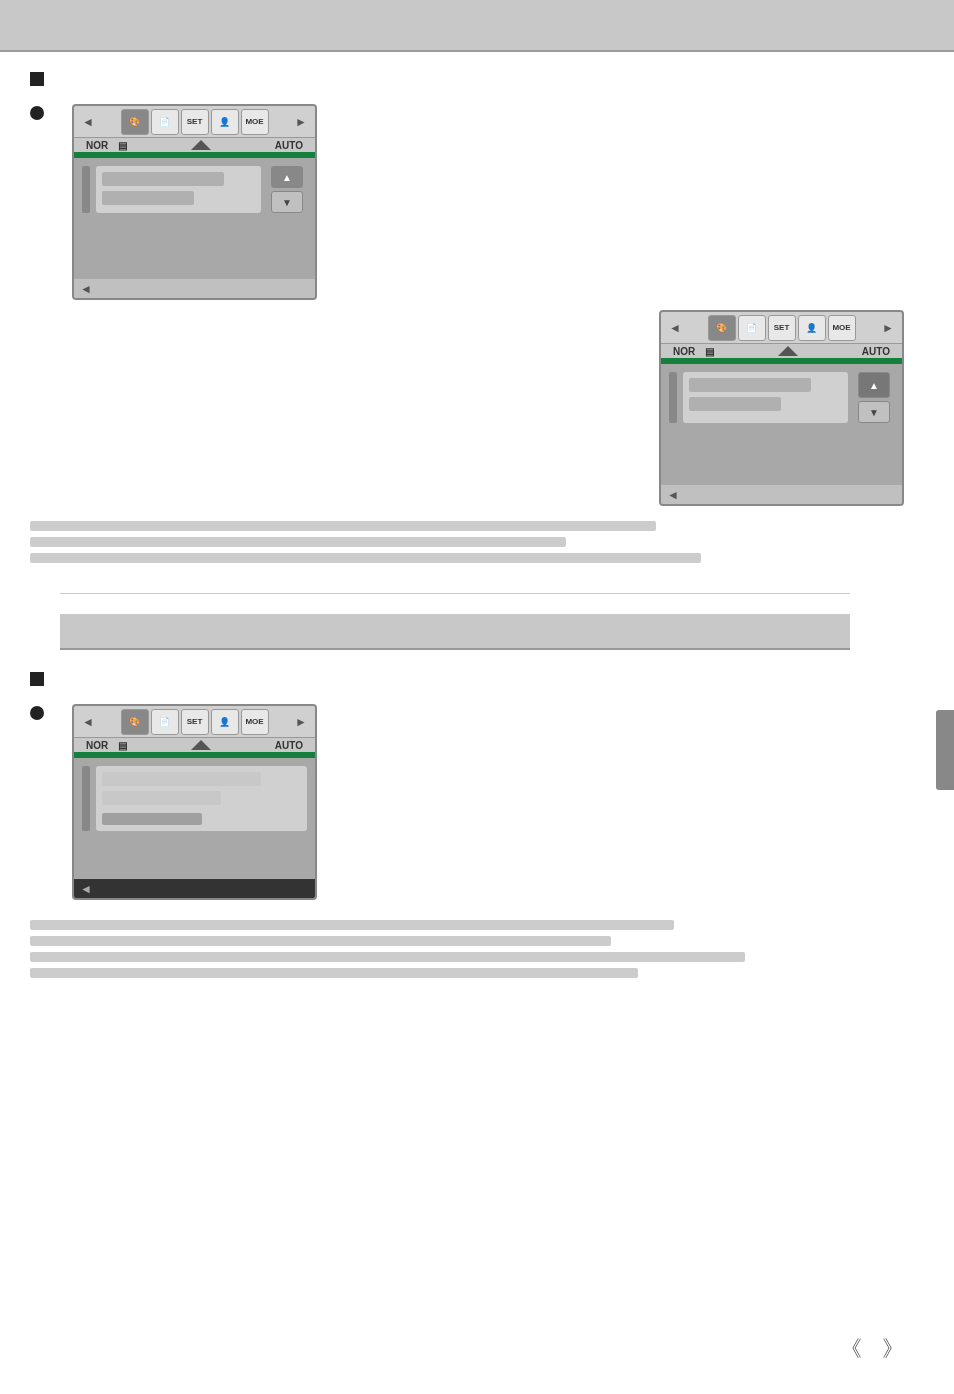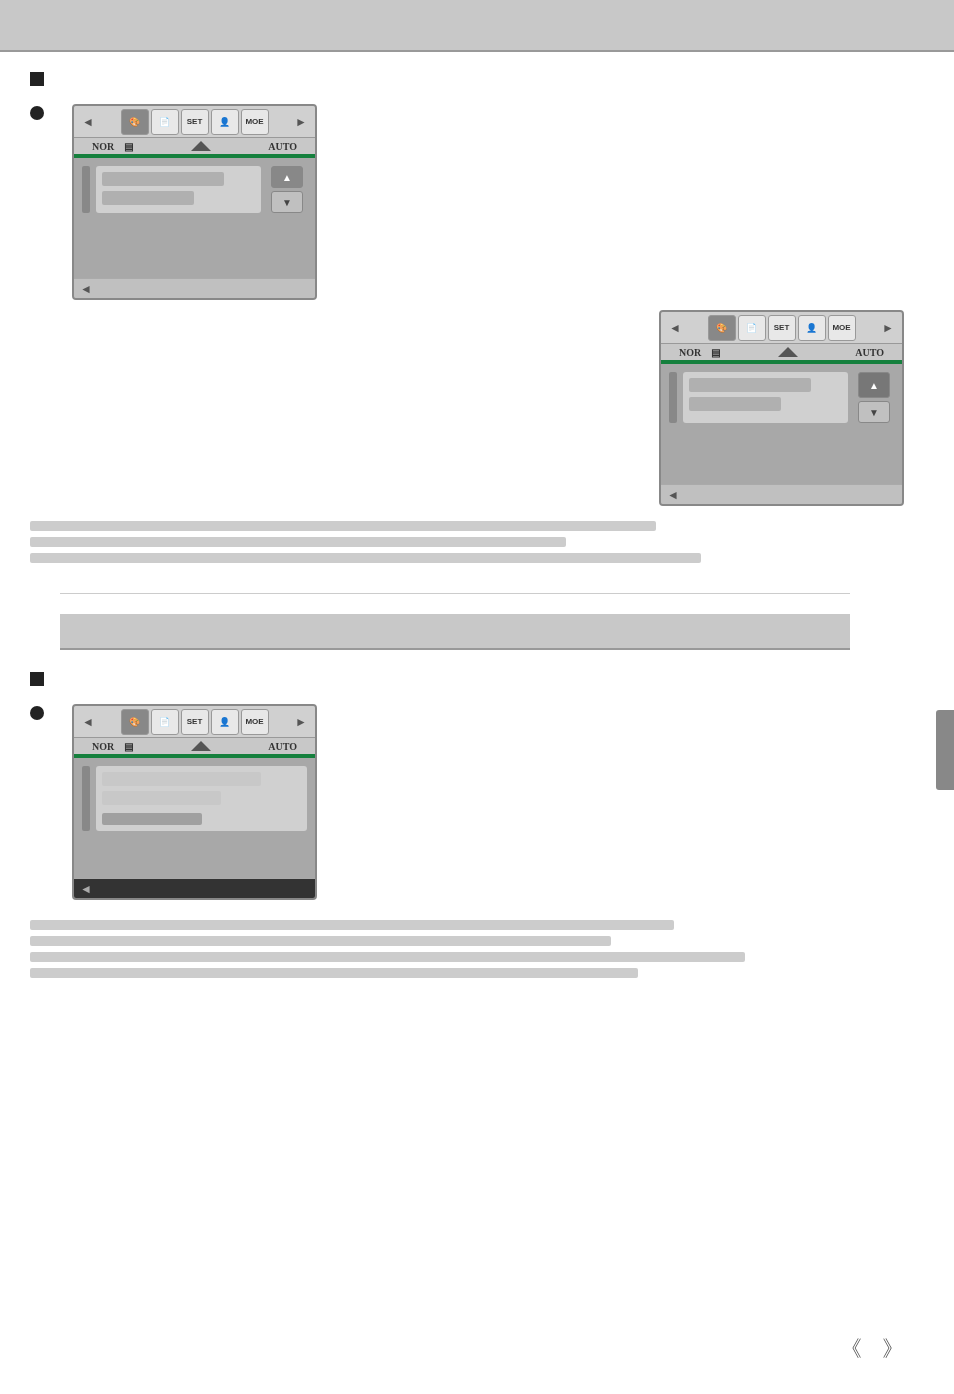--- a/index.html
+++ b/index.html
@@ -140,25 +140,24 @@
     .toolbar-arrow {
       font-size: 12px;
       color: #555;
       padding: 0 2px;
     }
 
     .camera-status-bar {
       background: #c8c8c8;
       display: flex;
       align-items: center;
-      padding: 2px 18px;
+      padding: 2px 12px;
       height: 20px;
       justify-content: space-between;
-      border-bottom: 4px solid #15803d;
-      font-family: Liberation Serif, serif;
+      border-bottom: 6px solid #15803d;
     }
 
     .status-text {
       font-size: 10px;
       font-weight: bold;
       color: #333;
     }
 
     .camera-body {
       background: #a8a8a8;

